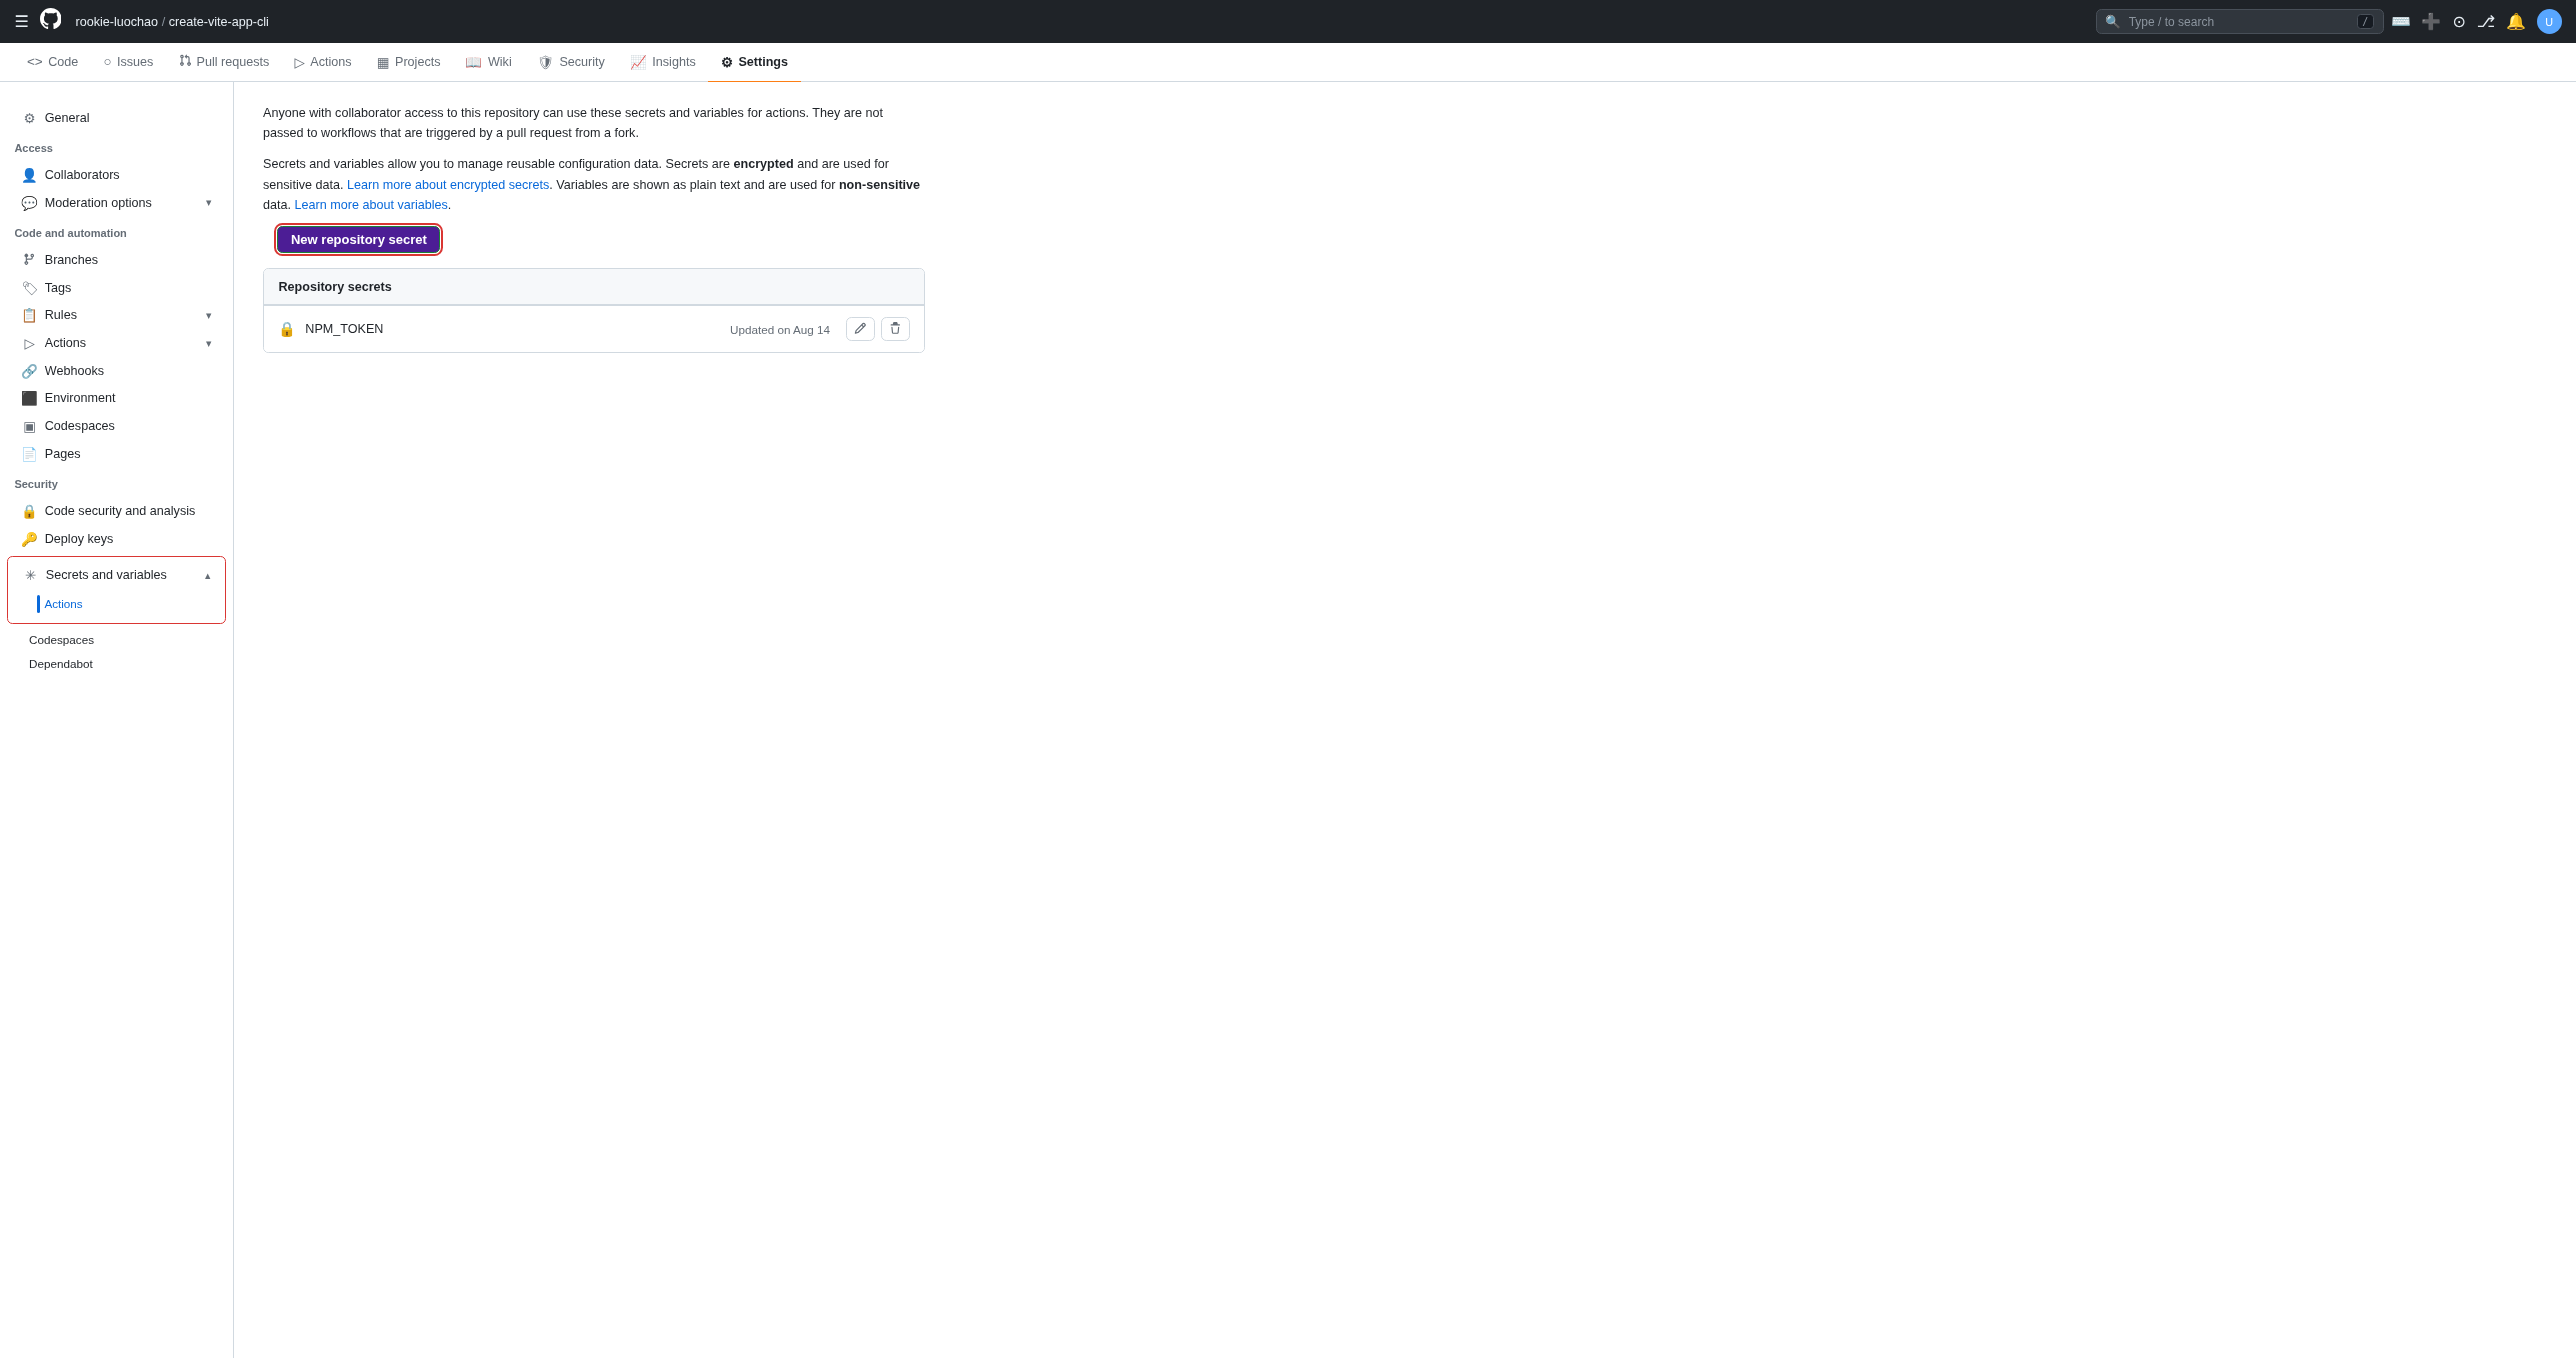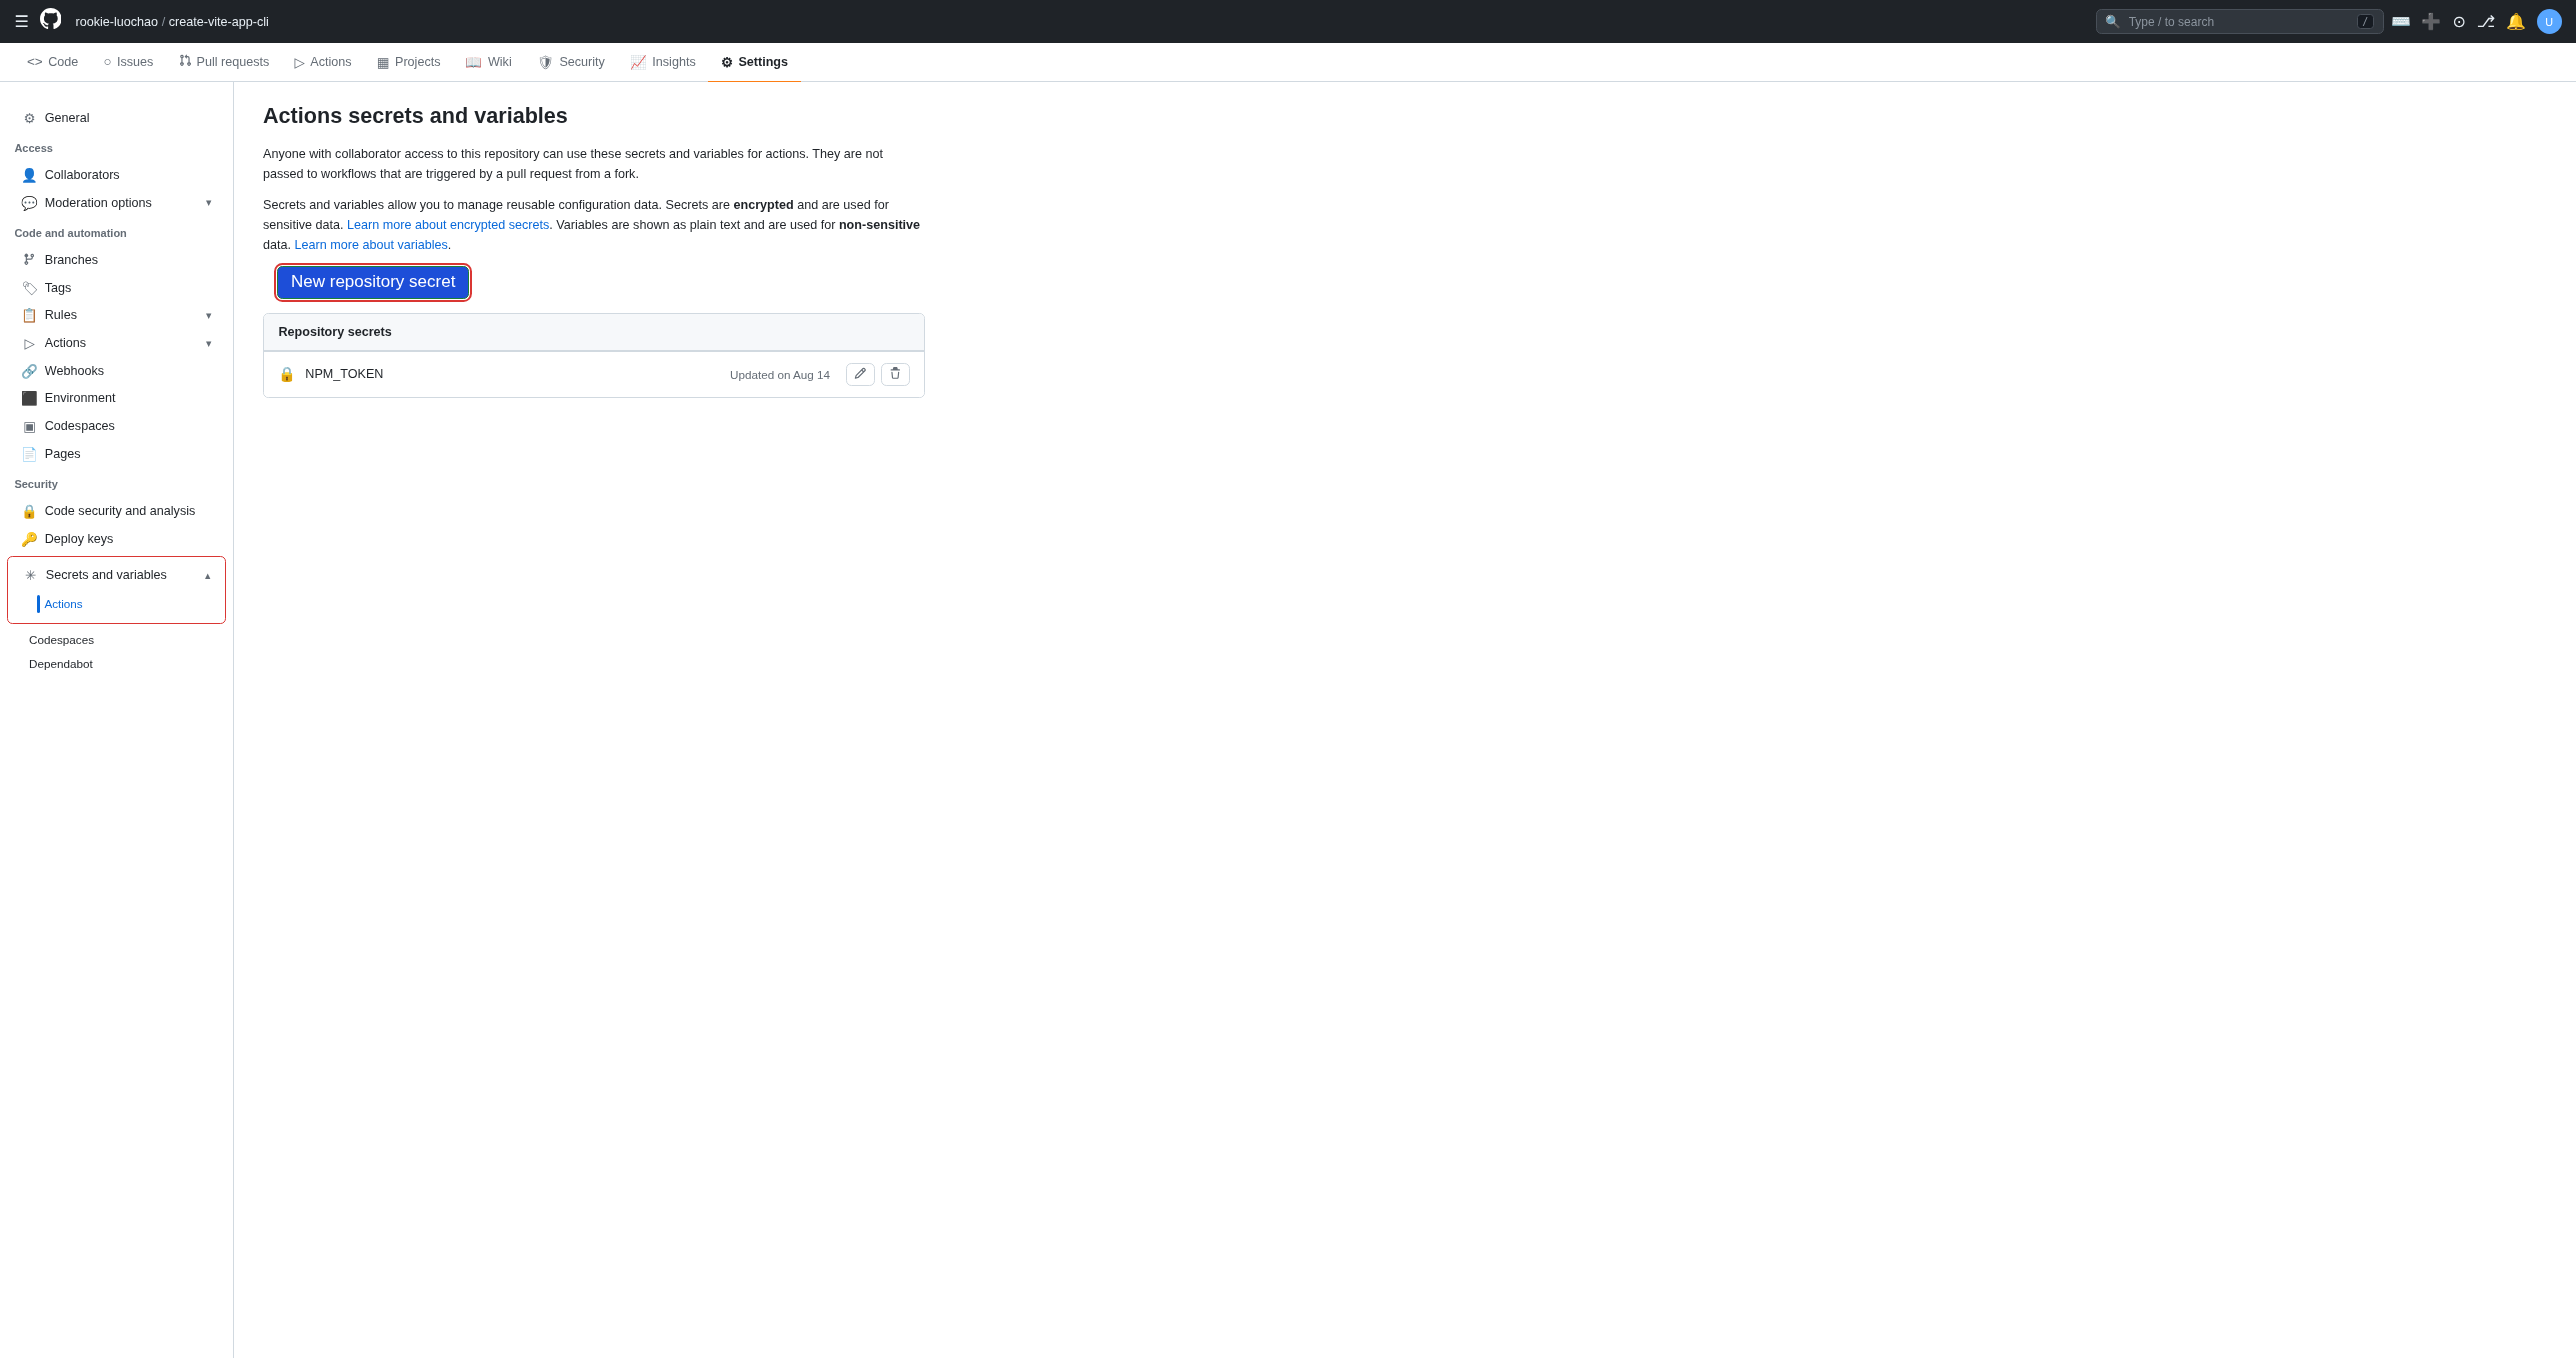--- a/index.html
+++ b/index.html
@@ -98,22 +98,22 @@
       padding: 7.2px 14.4px; font-size: 12.6px; color: #656d76; cursor: pointer;
       border-bottom: 1.8px solid transparent; margin-bottom: -0.9px;
     }
     .content-tab.active { color: #1f2328; border-bottom-color: #fd8c73; font-weight: 600; border-bottom: 1.8px solid #fd8c73; }
 
     
     .new-secret-btn-wrapper {
       margin-left: auto;
     }
     .new-secret-btn {
-      background: #1d4ed8; color: #ffffff; border: 0.9px solid #1a7f37; border-radius: 5.4px;
-      padding: 5.4px 12.6px; font-size: 17px; font-weight: 400; cursor: pointer;
+      background: #4c1d95; color: #ffffff; border: 0.9px solid #1a7f37; border-radius: 5.4px;
+      padding: 5.4px 12.6px; font-size: 13px; font-weight: 700; cursor: pointer;
       outline: 2.7px solid #da3633; outline-offset: 1.8px;
     }
 
     
     .secrets-section {
       border: 0.9px solid #d1d9e0; border-radius: 5.4px; margin-top: 14.4px; overflow: hidden;
     }
     .secrets-section-header {
       display: flex; align-items: center; justify-content: space-between;
       padding: 10.8px 14.4px; background: #f6f8fa; border-bottom: 0.9px solid #d1d9e0;
@@ -312,21 +312,20 @@
       <span>Codespaces</span>
     </a>
     <a class="sidebar-sub-item">
       <span>Dependabot</span>
     </a>
 
   </aside>
 
   <main class="main-content">
 
-    <h1 class="page-title">Actions secrets and variables</h1>
 
     <p class="intro-text">Anyone with collaborator access to this repository can use these secrets and variables for actions. They are not passed to workflows that are triggered by a pull request from a fork.</p>
     <p class="intro-text">
       <span>Secrets and variables allow you to manage reusable configuration data. Secrets are </span><strong>encrypted</strong><span> and are used for sensitive data. </span><a href="#">Learn more about encrypted secrets</a><span>. Variables are shown as plain text and are used for </span><strong>non-sensitive</strong><span> data. </span><a href="#">Learn more about variables</a><span>.</span>
     </p>
 
     <div class="tabs-and-btn">
       <div class="new-secret-btn-wrapper" style="margin-left: 14.4px;">
         <button class="new-secret-btn">New repository secret</button>
       </div>

